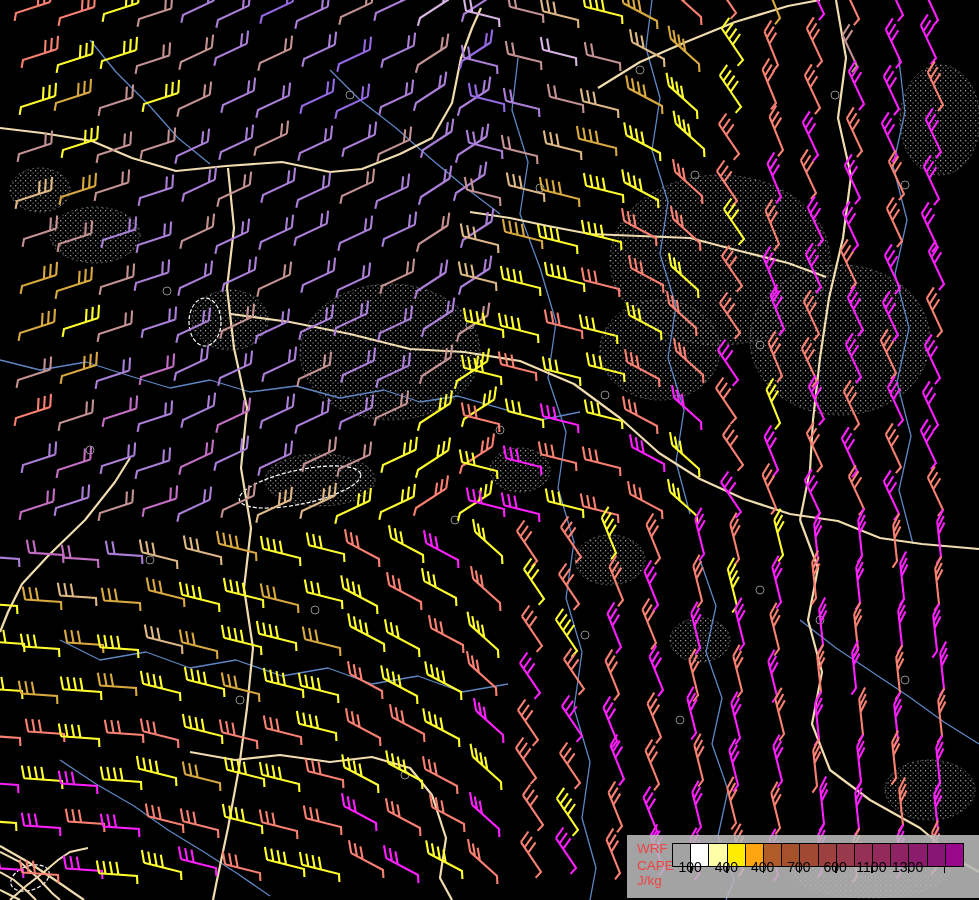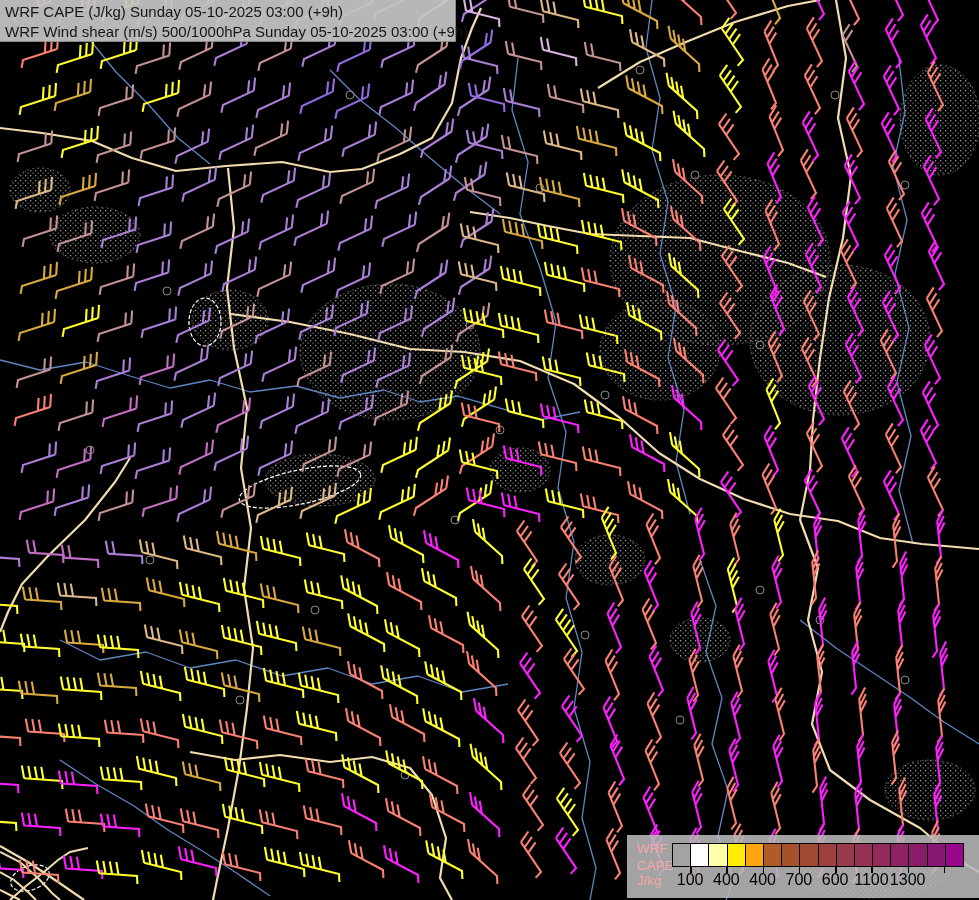--- a/index.html
+++ b/index.html
@@ -5,27 +5,27 @@
   html,body{margin:0;padding:0;background:#000;}
   #screen{position:relative;width:979px;height:900px;background:#000;overflow:hidden;
           font-family:"Liberation Sans",sans-serif;}
   #map-svg{position:absolute;left:0;top:0;}
   #title-box{position:absolute;left:0;top:0;width:456px;height:42px;
              background:rgba(197,197,197,0.93);border-right:1px solid #8a8a8a;border-bottom:1px solid #8a8a8a;
              box-sizing:border-box;padding:2px 0 0 5px;}
   .title-line{display:block;font-size:15px;line-height:19.5px;color:#161616;white-space:nowrap;}
   #legend-box{position:absolute;left:627px;top:835px;width:352px;height:63px;
               background:rgba(186,186,186,0.88);}
-  .legend-label{position:absolute;left:10px;font-size:13.5px;color:#fca5a5;}
+  .legend-label{position:absolute;left:10px;font-size:13.5px;color:#ef4444;}
   #legend-bar{position:absolute;left:45px;top:8px;width:290px;height:22px;display:flex;
               border:1px solid #000;box-sizing:content-box;}
   .legend-cell{flex:1;border-left:1px solid #000;box-sizing:border-box;}
   .legend-cell:first-child{border-left:none;}
   .legend-tick{position:absolute;width:1.5px;height:7px;background:#000;top:31px;}
-  .legend-tick-label{position:absolute;top:36px;font-size:16px;color:#000;transform:translateX(-50%);}
+  .legend-tick-label{position:absolute;top:24px;font-size:14px;color:#000;transform:translateX(-50%);}
 </style>
 </head>
 <body>
 
 <div id="screen">
 
   <svg id="map-svg" width="979" height="900">
     <defs>
       <pattern id="stip" width="5" height="5" patternUnits="userSpaceOnUse">
         <rect x="0" y="0" width="1.3" height="1.3" fill="#9a9a9a"></rect>
@@ -584,24 +584,20 @@
         <path d="M694.3 880.5 L699 874 L690.3 839.1 M690.3 839.1 L696.6 827.7 M691.9 845.4 L698.2 834.0 M693.4 851.7 L699.8 840.3" fill="none" stroke="#ff1fff" stroke-width="2.1"></path>
         <path d="M738.3 876.5 L743 870 L734.3 835.1 M734.3 835.1 L740.6 823.7 M735.9 841.4 L742.2 830.0 M737.4 847.7 L743.8 836.3" fill="none" stroke="#fa8072" stroke-width="2.1"></path>
         <path d="M773.3 881.5 L778 875 L769.3 840.1 M769.3 840.1 L775.6 828.7 M770.9 846.4 L777.2 835.0 M772.4 852.7 L778.8 841.3" fill="none" stroke="#ff1fff" stroke-width="2.1"></path>
         <path d="M817.5 877.6 L822 871 L818.2 835.2 M818.2 835.2 L824.1 823.6 M818.9 841.7 L824.8 830.1 M819.6 848.1 L825.5 836.5" fill="none" stroke="#ff1fff" stroke-width="2.1"></path>
         <path d="M852.5 882.6 L857 876 L853.2 840.2 M853.2 840.2 L859.1 828.6 M853.9 846.7 L859.8 835.1 M854.6 853.1 L860.5 841.5" fill="none" stroke="#fa8072" stroke-width="2.1"></path>
         <path d="M896.5 878.6 L901 872 L897.2 836.2 M897.2 836.2 L903.1 824.6 M897.9 842.7 L903.8 831.1 M898.6 849.1 L904.5 837.5" fill="none" stroke="#ff1fff" stroke-width="2.1"></path>
         <path d="M931.5 874.6 L936 868 L932.2 832.2 M932.2 832.2 L938.1 820.6 M932.9 838.7 L938.8 827.1 M933.6 845.1 L939.5 833.5" fill="none" stroke="#fa8072" stroke-width="2.1"></path>
       </g>
   </svg>
 
-  <div id="title-box">
-    <span class="title-line">WRF CAPE (J/kg) Sunday 05-10-2025 03:00 (+9h)</span>
-    <span class="title-line">WRF Wind shear (m/s) 500/1000hPa Sunday 05-10-2025 03:00 (+9h)</span>
-  </div>
 
   <div id="legend-box">
     <span class="legend-label" style="top:6px">WRF</span>
     <span class="legend-label" style="top:23px">CAPE</span>
     <span class="legend-label" style="top:38px">J/kg</span>
     <div id="legend-bar">
         <div class="legend-cell" style="background: transparent;"></div>
         <div class="legend-cell" style="background: rgb(255, 255, 255);"></div>
         <div class="legend-cell" style="background: rgb(255, 255, 168);"></div>
         <div class="legend-cell" style="background: rgb(255, 236, 0);"></div>

